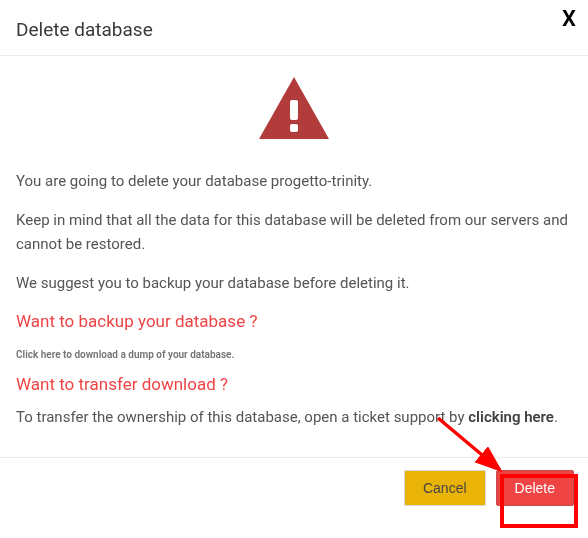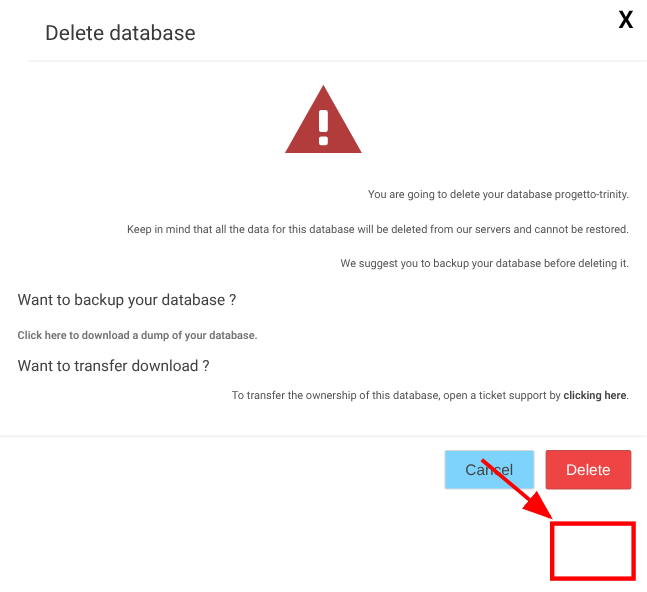--- a/index.html
+++ b/index.html
@@ -10,21 +10,20 @@
     width: 588px;
     height: 538px;
     position: relative;
   }
   .modal-header {
     padding: 18px 16px 14px 16px;
     border-bottom: 1px solid #ececec;
     display: flex;
     justify-content: space-between;
     align-items: flex-start;
-    margin-left: 25px;
   }
   .modal-title {
     font-size: 19px;
     font-weight: 400;
     color: #3a3a3a;
   }
   .close-btn {
     font-size: 22px;
     font-weight: 600;
     cursor: pointer;
@@ -35,29 +34,28 @@
   }
   .modal-body {
     padding: 18px 16px 12px 16px;
   }
   .warning-icon-wrap {
     text-align: center;
     margin-bottom: 22px;
   }
   .warning-icon-wrap svg { display: inline-block; }
   .body-text {
-    font-size: 10px;
+    font-size: 15px;
     line-height: 1.55;
     color: #555;
     margin-bottom: 16px;
-    text-align: right;
   }
   .body-heading {
-    font-size: 14px;
-    color: #404040;
+    font-size: 17px;
+    color: #ef4444;
     margin-bottom: 12px;
     font-weight: 400;
   }
   .bold { font-weight: 700; color: #3a3a3a; }
   .link {
     color: #737373;
     font-weight: 600;
     cursor: pointer;
     font-size: 10px;
     display: inline-block;
@@ -76,21 +74,21 @@
   .btn {
     display: inline-block;
     padding: 9px 18px;
     font-size: 14px;
     cursor: pointer;
     border-radius: 2px;
     margin-left: 6px;
     vertical-align: middle;
   }
   .btn-cancel {
-    background: #7dd3fc;
+    background: #eab308;
     border: 1px solid #d6d6d6;
     color: #444;
   }
   .btn-delete {
     background: #ef4444;
     border: 1px solid #c24b4b;
     color: #fff;
   }
   .highlight-box {
     position: absolute;

